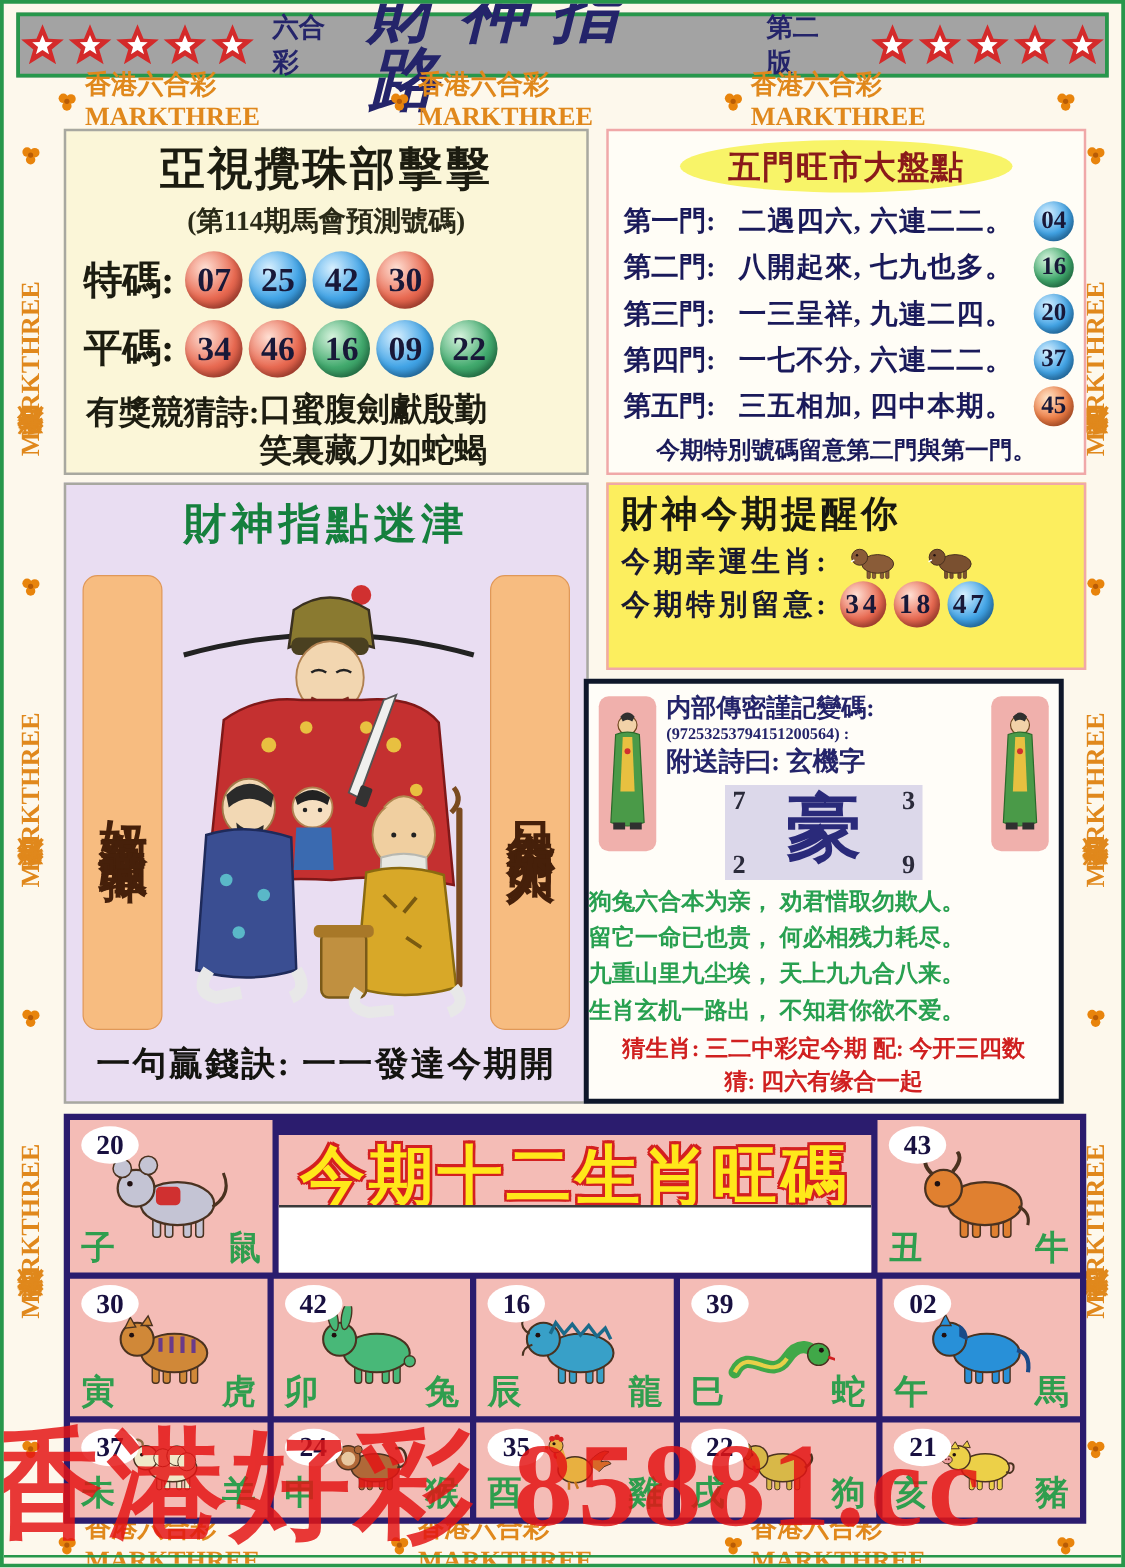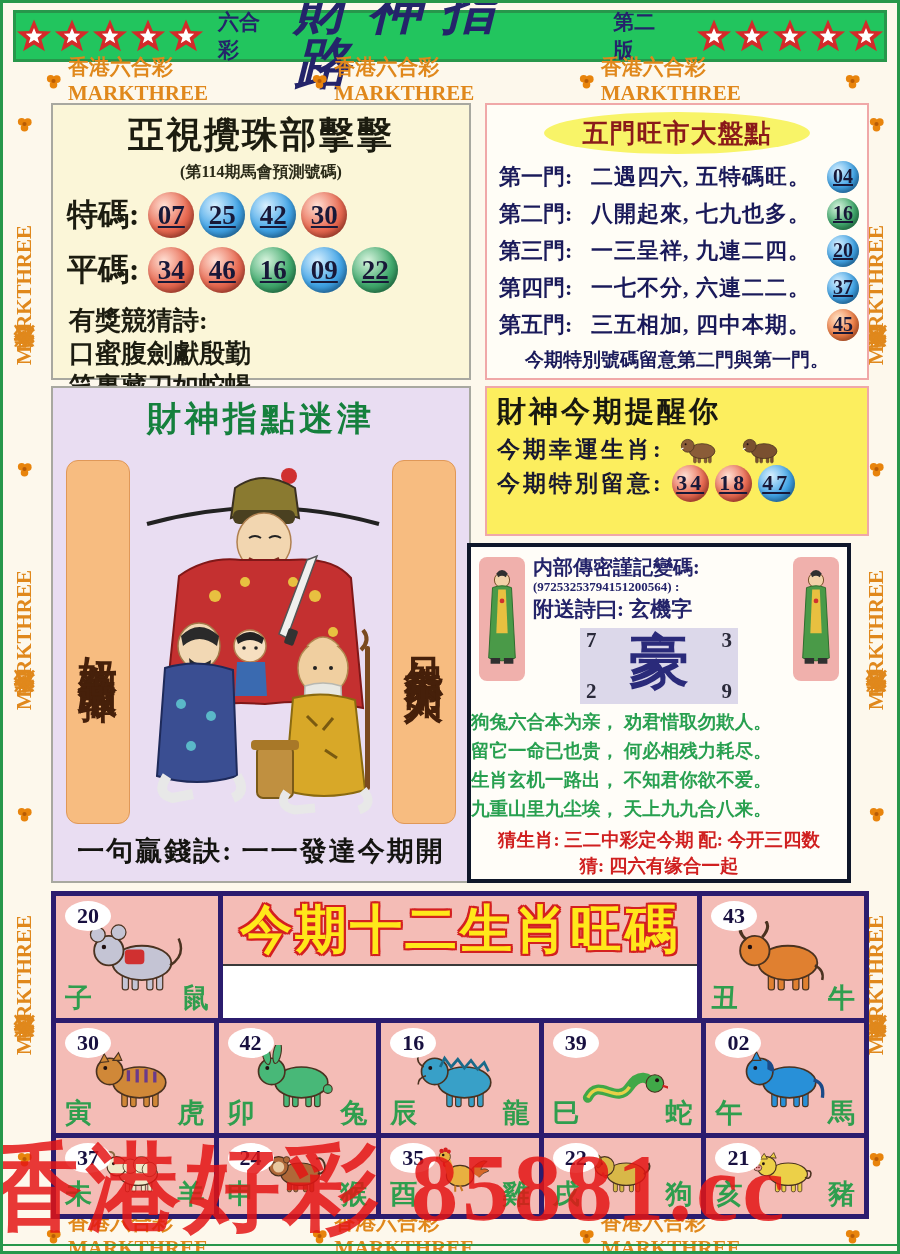--- a/index.html
+++ b/index.html
@@ -1,20 +1,20 @@
 <!DOCTYPE html>
 <html><head>
 <meta charset="utf-8">
 <style>
   html,body{margin:0;padding:0;}
   .page{position:relative;width:900px;height:1254px;background:#fdf8ec;border:3px solid #27974b;box-sizing:border-box;overflow:hidden;font-family:"Liberation Serif","DejaVu Serif",serif;}
   .bottom-line{position:absolute;left:0;right:0;bottom:5px;height:2px;background:#27974b;}
 
   
-  .header{position:absolute;left:10px;top:7px;width:874px;height:52px;background:#22c55e;border:3px solid #27974b;box-sizing:border-box;display:flex;align-items:center;justify-content:center;gap:14px;}
+  .header{position:absolute;left:10px;top:7px;width:874px;height:52px;background:#a3a3a3;border:3px solid #27974b;box-sizing:border-box;display:flex;align-items:center;justify-content:center;gap:14px;}
   .stars{display:flex;gap:2px;}
   .star{width:36px;height:36px;display:inline-block;}
   .star svg{width:100%;height:100%;}
   .hdr-small{font-size:21px;font-weight:bold;color:#24246a;}
   .hdr-title{font-size:55px;font-weight:bold;color:#24246a;letter-spacing:18px;line-height:1;font-style:italic;}
   .hdr-ed{font-size:21px;font-weight:bold;color:#24246a;margin-right:6px;margin-left:13px;}
 
   
   .strip{color:#e0881c;font-weight:bold;font-size:21px;}
   .strip-top{position:absolute;left:42px;top:62px;width:816px;height:28px;display:flex;align-items:center;justify-content:center;gap:6px;}
@@ -24,29 +24,29 @@
   .vtext-rot{writing-mode:vertical-rl;transform:rotate(180deg);}
   .flower{width:17px;height:17px;display:inline-block;flex:none;}
   .flower svg{width:100%;height:100%;}
 
   
   .box{position:absolute;box-sizing:border-box;}
 
   
   .box-asia{left:48px;top:100px;width:420px;height:277px;background:#fbf6d8;border:2px solid #a8a8a0;text-align:center;}
   .ba-title{font-size:36px;font-weight:bold;color:#1c1c10;margin-top:6px;letter-spacing:2px;}
-  .ba-sub{font-size:16px;font-weight:bold;color:#2a2a18;margin-top:2px;}
+  .ba-sub{font-size:22px;font-weight:bold;color:#2a2a18;margin-top:2px;}
   .ba-row{display:flex;align-items:center;padding-left:14px;margin-top:9px;gap:5px;}
   .ba-label{font-size:31px;font-weight:bold;color:#1c1c10;margin-right:4px;flex:none;}
-  .ba-poem{display:flex;text-align:left;padding-left:16px;margin-top:10px;flex-direction:column;}
+  .ba-poem{display:flex;text-align:left;padding-left:16px;margin-top:10px;}
   .ba-poem-label{font-size:26px;font-weight:bold;color:#1c1c10;flex:none;}
   .ba-poem-lines{font-size:26px;font-weight:bold;color:#1c1c10;line-height:1.25;}
 
   
-  .ball{display:inline-flex;align-items:center;justify-content:center;border-radius:50%;font-weight:bold;color:#181838;flex:none;box-shadow:inset -2px -3px 5px rgba(0,0,0,.25);text-decoration:underline;}
+  .ball{display:inline-flex;align-items:center;justify-content:center;border-radius:50%;font-weight:bold;color:#181838;flex:none;box-shadow:inset -2px -3px 5px rgba(0,0,0,.25);}
   .ball.lg{width:46px;height:46px;font-size:27px;}
   .ball.md{width:37px;height:37px;font-size:22px;}
   .ball.sm{width:32px;height:32px;font-size:20px;}
   .ball.red{background:radial-gradient(circle at 35% 30%,#ffe0d4,#e86a52 55%,#b03424);}
   .ball.orange{background:radial-gradient(circle at 35% 30%,#ffe4c8,#ee7e46 55%,#c04a20);}
   .ball.blue{background:radial-gradient(circle at 35% 30%,#d8f0ff,#42a4e6 55%,#1a6aa8);}
   .ball.green{background:radial-gradient(circle at 35% 30%,#d8f4de,#42aa6e 55%,#1c7444);}
 
   
   .box-five{left:482px;top:100px;width:384px;height:277px;background:#fffdf6;border:2px solid #f0a8a8;}
@@ -97,21 +97,21 @@
   .r1{height:122px;} .r2{height:110px;} .r3{height:76px;}
   .zcell{position:relative;background:#f4bcb6;flex:1;}
   .zcell.fixed{flex:none;width:162px;}
   .zbadge{position:absolute;top:5px;left:9px;min-width:40px;height:30px;padding:0 3px;background:#fff;border-radius:50%;display:flex;align-items:center;justify-content:center;font-size:22px;font-weight:bold;color:#181040;}
   .zchar{position:absolute;bottom:2px;font-size:27px;font-weight:bold;color:#2f9e4e;}
   .zl{left:9px;} .zr{right:9px;}
   .zanimal{position:absolute;left:0;right:0;top:0;bottom:0;display:flex;align-items:center;justify-content:center;}
   .r1 .zanimal{padding-top:2px;} .r1 .zanimal svg{width:98px;height:74px;}
   .r2 .zanimal svg{width:90px;height:66px;}
   .r3 .zanimal{padding-bottom:10px;} .r3 .zanimal svg{width:66px;height:48px;}
-  .ztitle-cell{position:relative;background:#f4bcb6;flex:1;}
+  .ztitle-cell{position:relative;background:#f4bcb6;flex:1;margin-top:12px;}
   .ztitle{position:absolute;left:0;right:0;top:8px;text-align:center;font-size:52px;font-weight:bold;color:#ffe81a;letter-spacing:3px;line-height:1;
     text-shadow:2px 0 0 #d42020,-2px 0 0 #d42020,0 2px 0 #d42020,0 -2px 0 #d42020,2px 2px 0 #d42020,-2px -2px 0 #d42020,2px -2px 0 #d42020,-2px 2px 0 #d42020;}
   .zpatch{position:absolute;left:0;right:0;bottom:0;height:52px;background:#ffffff;border-top:2px solid #3a3a3a;}
 
   
   .watermark{position:absolute;left:-16px;top:1138px;z-index:60;font-size:95px;font-weight:bold;color:#e41414;opacity:.84;white-space:nowrap;letter-spacing:4px;line-height:1;}
 </style>
 </head>
 <body>
 
@@ -308,21 +308,21 @@
         <span>口蜜腹劍獻殷勤</span><br>
         <span>笑裏藏刀如蛇蝎</span>
       </span>
     </div>
   </div>
 
   <div class="box box-five">
     <div class="bf-oval">五門旺市大盤點</div>
     <div class="bf-line">
         <span class="bf-label">第一門:</span>
-        <span class="bf-text">二遇四六, 五特碼旺。</span>
+        <span class="bf-text">二遇四六, 六連二二。</span>
         <span class="ball sm blue">04</span>
       </div>
     <div class="bf-line">
         <span class="bf-label">第二門:</span>
         <span class="bf-text">八開起來, 七九也多。</span>
         <span class="ball sm green">16</span>
       </div>
     <div class="bf-line">
         <span class="bf-label">第三門:</span>
         <span class="bf-text">一三呈祥, 九連二四。</span>
@@ -463,22 +463,22 @@
     <div class="bs-panel">
       <span class="bs-corner c-tl">7</span>
       <span class="bs-corner c-tr">3</span>
       <span class="bs-corner c-bl">2</span>
       <span class="bs-corner c-br">9</span>
       <div class="bs-char">豪</div>
     </div>
     <div class="bs-poem">
       <div>狗兔六合本为亲， 劝君惜取勿欺人。</div>
       <div>留它一命已也贵， 何必相残力耗尽。</div>
+      <div>九重山里九尘埃， 天上九九合八来。</div>
       <div>生肖玄机一路出， 不知君你欲不爱。</div>
-      <div>九重山里九尘埃， 天上九九合八来。</div>
     </div>
     <div class="bs-red">
       <div>猜生肖: 三二中彩定今期  配: 今开三四数</div>
       <div>猜: 四六有缘合一起</div>
     </div>
   </div>
 
   <div class="grid">
     <div class="grow r1">
       <div class="zcell fixed">

